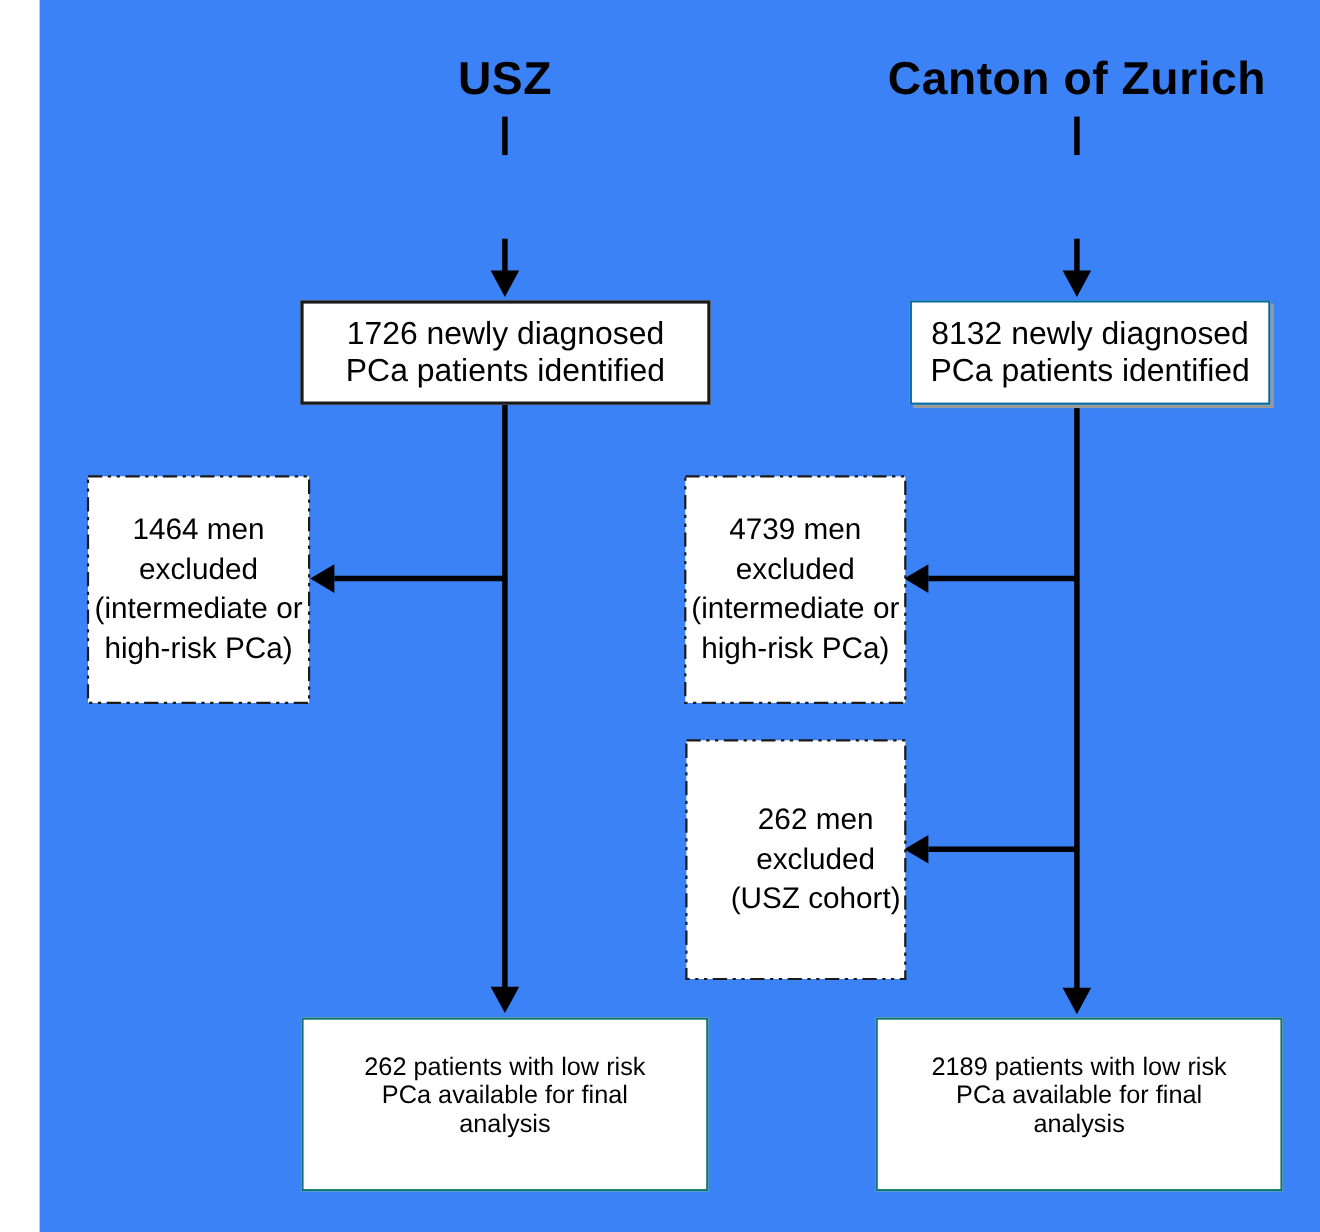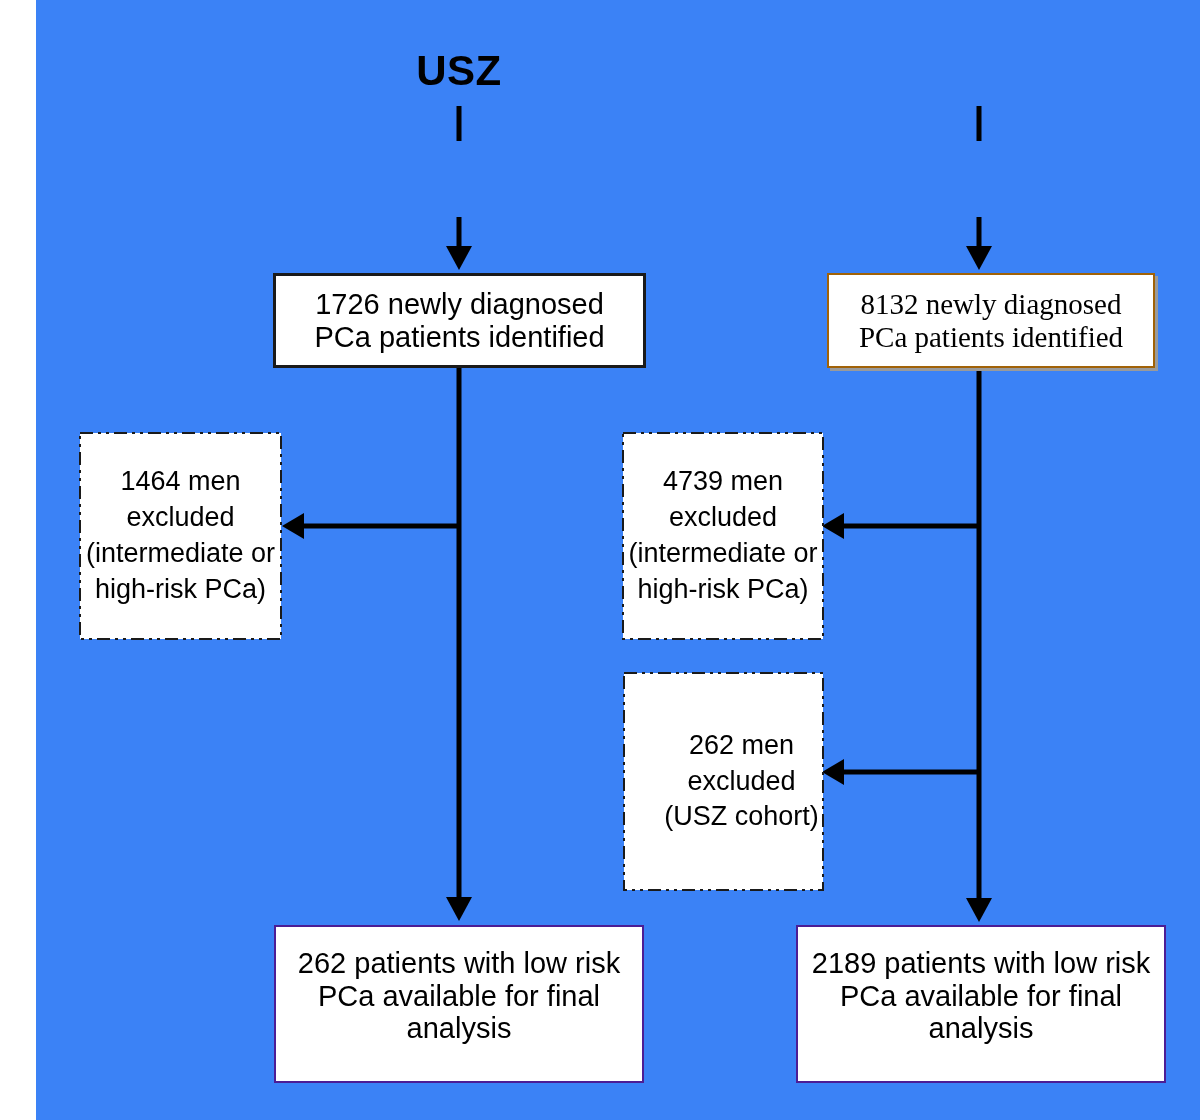--- a/index.html
+++ b/index.html
@@ -66,23 +66,22 @@
     font-size: 29px;
     line-height: 1.12;
   }
   .cohort-box--left {
     left: 237px;
     border: 3px solid #1a1a1a;
   }
   .cohort-box--right {
     left: 791px;
     width: 328px;
-    border: 2px solid #a16207;
+    border: 2px solid #0369a1;
     box-shadow: 3px 3px 0 #9a9a9a;
-    font-family: Liberation Serif, serif;
   }
   .excl-text {
     font-size: 27px;
     line-height: 1.33;
     background: transparent;
   }
   .excl-text--left {
     left: 44px;
     top: 433px;
     width: 201px;
@@ -97,22 +96,22 @@
   .excl-text--right-usz {
     left: 606px;
     top: 673px;
     width: 199px;
     height: 217px;
   }
   .final-box {
     top: 925px;
     width: 370px;
     height: 158px;
-    border: 2px solid #4c1d95;
-    font-size: 29px;
+    border: 2px solid #0f766e;
+    font-size: 23px;
     line-height: 1.12;
     padding-bottom: 16px;
   }
   .final-box--left { left: 238px; }
   .final-box--right { left: 760px; }
   .prelines {
     white-space: pre-line;
   }
 </style>
 </head>
@@ -143,20 +142,21 @@
 
     <line x1="945" y1="772" x2="808" y2="772" stroke="#000" stroke-width="5"></line>
     <polygon points="808,759 808,785 786,772" fill="#000"></polygon>
 
     <rect x="44" y="433" width="201" height="206" fill="#ffffff" stroke="#1a1a1a" stroke-width="2" stroke-dasharray="13 5 3 5 3 5"></rect>
     <rect x="587" y="433" width="200" height="206" fill="#ffffff" stroke="#1a1a1a" stroke-width="2" stroke-dasharray="13 5 3 5 3 5"></rect>
     <rect x="588" y="673" width="199" height="217" fill="#ffffff" stroke="#1a1a1a" stroke-width="2" stroke-dasharray="13 5 3 5 3 5"></rect>
   </svg>
 
   <div class="col-header" style="left: 323px; width: 200px;">USZ</div>
+  <div class="col-header" style="left: 783px; width: 320px;">Canton of Zurich</div>
 
 
   <div class="node cohort-box cohort-box--left">
     <span class="prelines">1726 newly diagnosed
 PCa patients identified</span>
   </div>
   <div class="node cohort-box cohort-box--right">
     <span class="prelines">8132 newly diagnosed
 PCa patients identified</span>
   </div>

